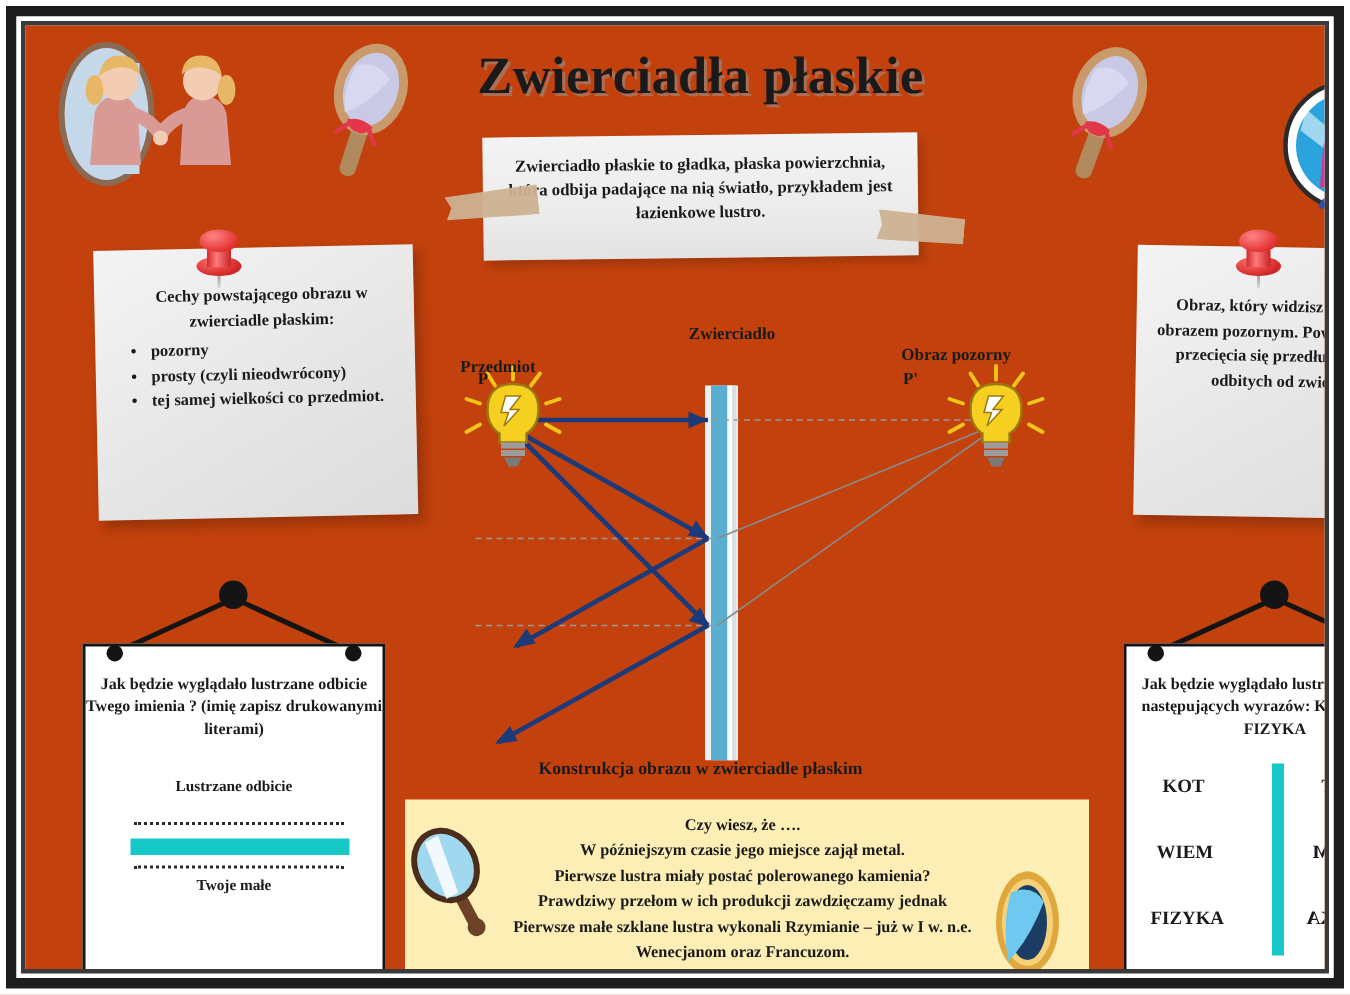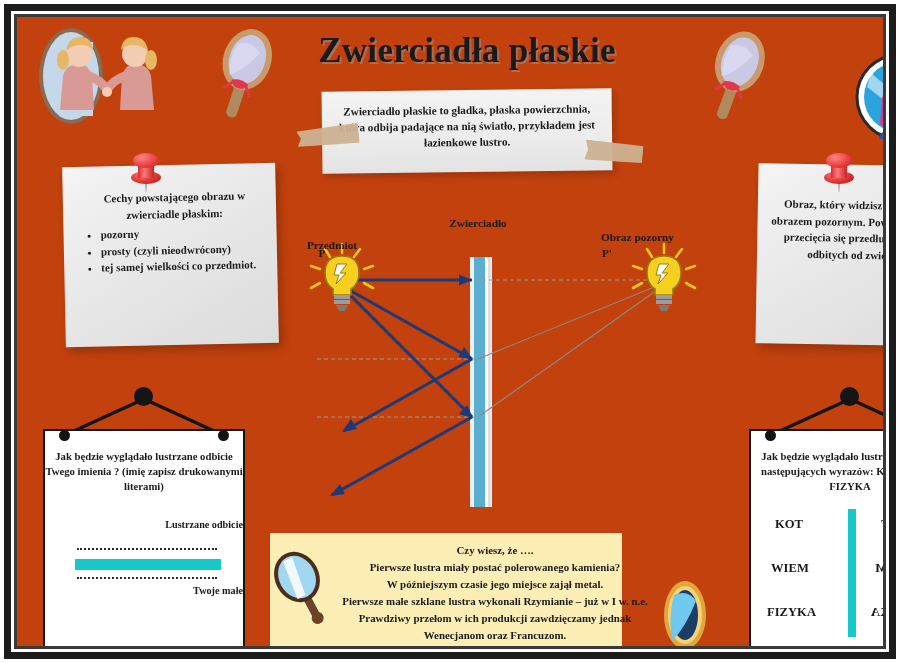--- a/index.html
+++ b/index.html
@@ -68,29 +68,29 @@
 
   
   .hangwrap{position:absolute;}
   .hangbox{position:absolute;border:2.6px solid #151515;background:#ffffff;box-sizing:border-box;}
   .hook{position:absolute;width:19px;height:19px;border-radius:50%;background:#141414;}
   .knob{position:absolute;width:11px;height:11px;border-radius:50%;background:#141414;}
   .hq-title{position:absolute;width:100%;text-align:center;font-size:10.7px;
             font-weight:bold;line-height:15px;}
   .dotline{position:absolute;border-top:2.2px dotted #2a2a2a;}
   .mirbar{position:absolute;background:#16c8c8;}
-  .smalllbl{position:absolute;width:100%;text-align:right;font-size:10.2px;font-weight:bold;}
-
-  #hang-left{left:16px;top:366px;width:222px;height:272px;}
+  .smalllbl{position:absolute;width:100%;text-align:center;font-size:10.2px;font-weight:bold;}
+
+  #hang-left{left:28px;top:366px;width:222px;height:272px;}
   #hang-right{left:722px;top:366px;width:222px;height:272px;}
   .word{position:absolute;font-size:12.6px;font-weight:bold;}
   .mirrored{transform:scaleX(-1);}
 
   
-  #factbox{position:absolute;left:253px;top:516px;width:352px;height:122px;
+  #factbox{position:absolute;left:253px;top:516px;width:456px;height:122px;
            background:#fdeeb6;}
   #factbox .ftxt{position:absolute;left:40px;top:9px;width:370px;text-align:center;
                  font-size:10.9px;font-weight:bold;line-height:17px;}
 
   
   .art{position:absolute;}
 </style>
 </head>
 <body>
 
@@ -184,23 +184,24 @@
     <div class="pin" id="pin-right">
       <div class="needle"></div>
         <div class="base"></div>
         <div class="neck"></div>
         <div class="cap"></div>
     </div>
 
     <div id="diagram">
       <div class="dlabel" style="left:0px;top:22px;width:100px;">Przedmiot</div>
       <div class="dlabel" style="left:10px;top:30px;width:60px;">P</div>
-      <div class="dlabel" style="left:136px;top:0px;width:120px;">Zwierciadło</div>
+      <div class="dlabel" style="left:146px;top:0px;width:120px;">Zwierciadło</div>
       <div class="dlabel" style="left:272px;top:14px;width:120px;text-align:right;">Obraz pozorny</div>
       <div class="dlabel" style="left:295px;top:30px;width:60px;">P'</div>
+      <div class="dlabel" style="left:20px;top:288px;width:330px;font-size:11.8px;">Konstrukcja obrazu w zwierciadle płaskim</div>
 
       <svg width="420" height="290" viewBox="0 0 420 290">
 
         <rect x="188" y="40" width="22" height="250" fill="#eef1f2"></rect>
         <rect x="192" y="40" width="11" height="250" fill="#5bafce"></rect>
         <rect x="203" y="40" width="3" height="250" fill="#ffffff"></rect>
         <rect x="206" y="40" width="3" height="250" fill="#d9dfe2"></rect>
 
         <g stroke="#9a9a9a" stroke-width="1" stroke-dasharray="4 3" fill="none">
           <line x1="60" y1="63" x2="392" y2="63"></line>
@@ -308,24 +309,24 @@
     <div id="factbox">
       <svg class="art" style="left:8px;top:16px;transform:rotate(-28deg);" width="52" height="78" viewBox="0 0 52 78">
         <rect x="20" y="40" width="8" height="34" rx="4" fill="#6b4226"></rect>
         <circle cx="24" cy="72" r="6" fill="#6b4226"></circle>
         <ellipse cx="25" cy="26" rx="22" ry="26" fill="#4a2d1a"></ellipse>
         <ellipse cx="25" cy="26" rx="18" ry="22" fill="#9fd8ef"></ellipse>
         <path d="M20 6 l10 0 l-6 40 l-9 0 z" fill="#ffffff" opacity=".85"></path>
       </svg>
       <div class="ftxt">
         <div>Czy wiesz, że ….</div>
+        <div>W późniejszym czasie jego miejsce zajął metal.</div>
         <div>Pierwsze lustra miały postać polerowanego kamienia?</div>
-        <div>W późniejszym czasie jego miejsce zajął metal.</div>
+        <div>Prawdziwy przełom w ich produkcji zawdzięczamy jednak</div>
         <div>Pierwsze małe szklane lustra wykonali Rzymianie – już w I w. n.e.</div>
-        <div>Prawdziwy przełom w ich produkcji zawdzięczamy jednak</div>
         <div>Wenecjanom oraz Francuzom.</div>
       </div>
       <svg class="art" style="left:392px;top:46px;" width="46" height="72" viewBox="0 0 46 72">
         <ellipse cx="23" cy="36" rx="21" ry="34" fill="#e0a83c"></ellipse>
         <ellipse cx="23" cy="36" rx="17" ry="29" fill="#f5d27a"></ellipse>
         <ellipse cx="23" cy="36" rx="13" ry="25" fill="#1b3c63"></ellipse>
         <path d="M12 16 q14 -6 22 6 q-10 26 -24 40 q-4 -26 2 -46z" fill="#6ec8f0"></path>
         <path d="M23 2 q5 0 4 5 q-4 -2 -8 0 q-1 -5 4 -5z" fill="#e0a83c"></path>
         <path d="M23 70 q6 0 5 -5 q-5 2 -10 0 q-1 5 5 5z" fill="#e0a83c"></path>
       </svg>

